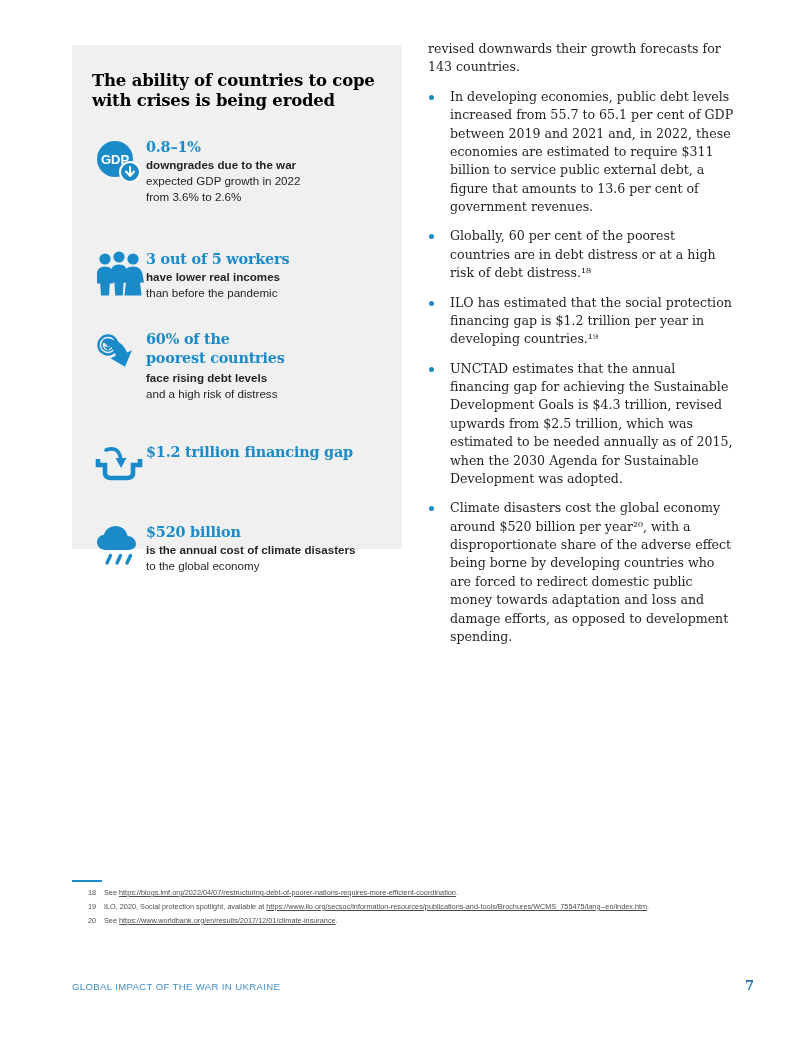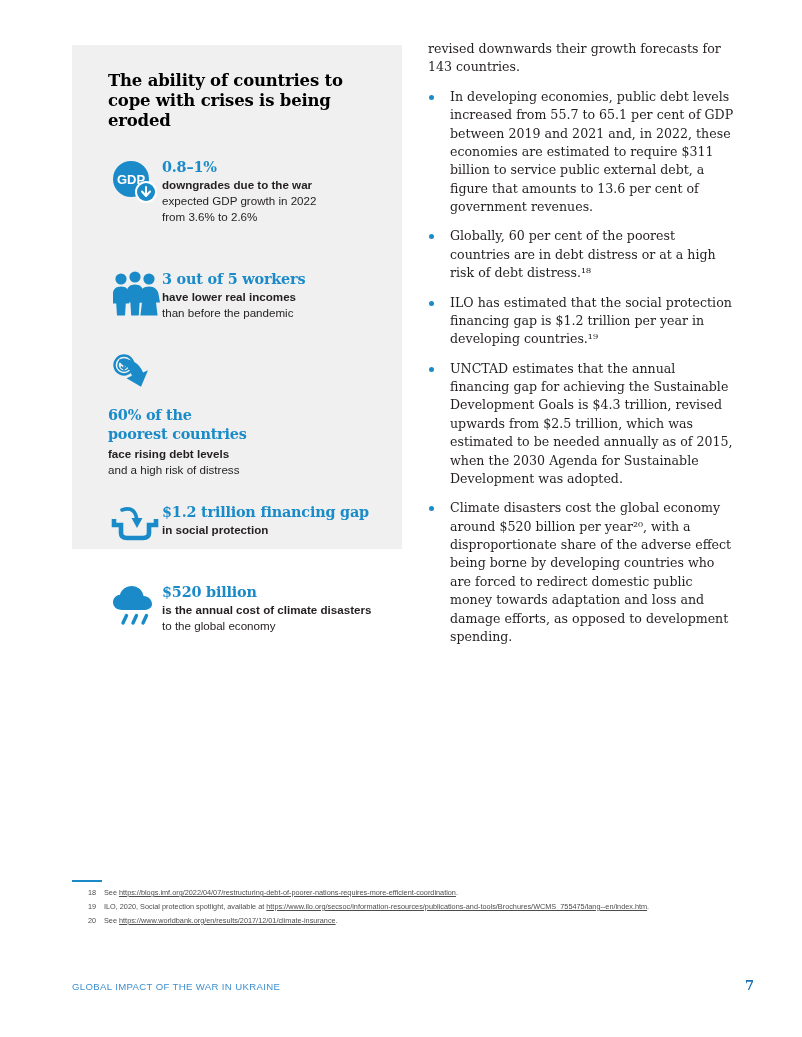--- a/index.html
+++ b/index.html
@@ -25,21 +25,21 @@
 
   
   .infobox {
     position: absolute;
     left: 72px;
     top: 45px;
     width: 330px;
     height: 504px;
     background: #f0f0f0;
     box-sizing: border-box;
-    padding: 26px 24px 20px 36px;
+    padding: 26px 24px 20px 20px;
   }
   .infobox-title {
     font-family: "DejaVu Serif", serif;
     font-weight: bold;
     font-size: 16.5px;
     line-height: 1.22;
     color: #000000;
     letter-spacing: -0.2px;
     margin: 0 0 26px 0;
     padding-left: 0px;
@@ -85,21 +85,21 @@
     font-family: "Liberation Sans", sans-serif;
     font-weight: normal;
     font-size: 11.6px;
     line-height: 1.38;
     color: #231f20;
   }
 
   
   .stat.s1 { margin-top: 2px; margin-bottom: 26px; }
   .stat.s2 { margin-bottom: 26px; margin-top: 44px; }
-  .stat.s3 { margin-bottom: 24px; flex-direction: column; }
+  .stat.s3 { margin-bottom: 40px; }
   .stat.s4 { margin-bottom: 26px; }
   .stat.s5 { margin-bottom: 0; }
 
   
   .right-col {
     position: absolute;
     left: 428px;
     top: 40px;
     width: 307px;
     font-family: "DejaVu Serif", serif;
@@ -259,21 +259,20 @@
             <path d="M4 15 L4 21 L11 21 L11 29 Q11 34 17 34 L33 34 Q39 34 39 29 L39 21 L46 21 L46 15" stroke-linejoin="miter"></path>
           </g>
           <g fill="none" stroke="#1a8bc8" stroke-width="3.6" stroke-linecap="round">
             <path d="M12 6 Q26 1 27 18"></path>
           </g>
           <path d="M27 24 L21.5 14 L32.5 14 Z" fill="#1a8bc8"></path>
         </svg>
       </div>
       <div class="stat-body">
         <div class="stat-head">$1.2 trillion financing gap</div>
-        <div class="stat-sub1">in social protection</div>
       </div>
     </div>
 
     <div class="stat s5">
       <div class="stat-icon">
         <svg width="50" height="44" viewBox="0 0 50 44" aria-hidden="true">
           <path d="M12 26C6.5 26 3 22.6 3 18.3c0-4 3-7.2 7-7.6C11.3 5.5 16 2 21.6 2c6.1 0 11.1 4.3 12 10 4.8 0.3 8.4 3.8 8.4 8 0 4.3-3.8 6-9 6z" fill="#1a8bc8"></path>
           <g stroke="#1a8bc8" stroke-width="3.4" stroke-linecap="round">
             <path d="M13 39 L16.5 31.5"></path>
             <path d="M23 39 L26.5 31.5"></path>

